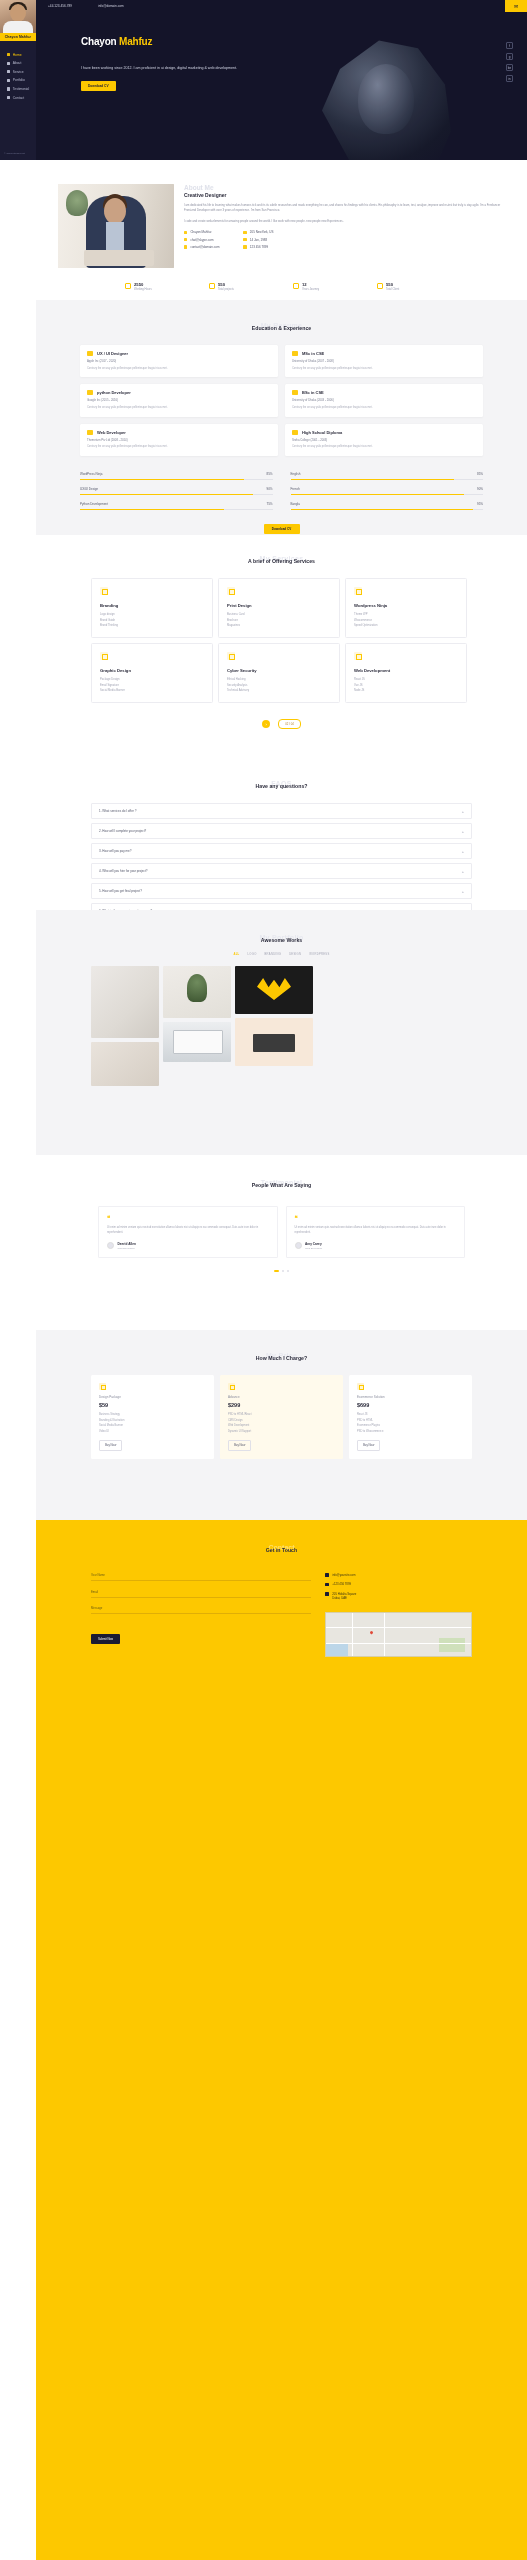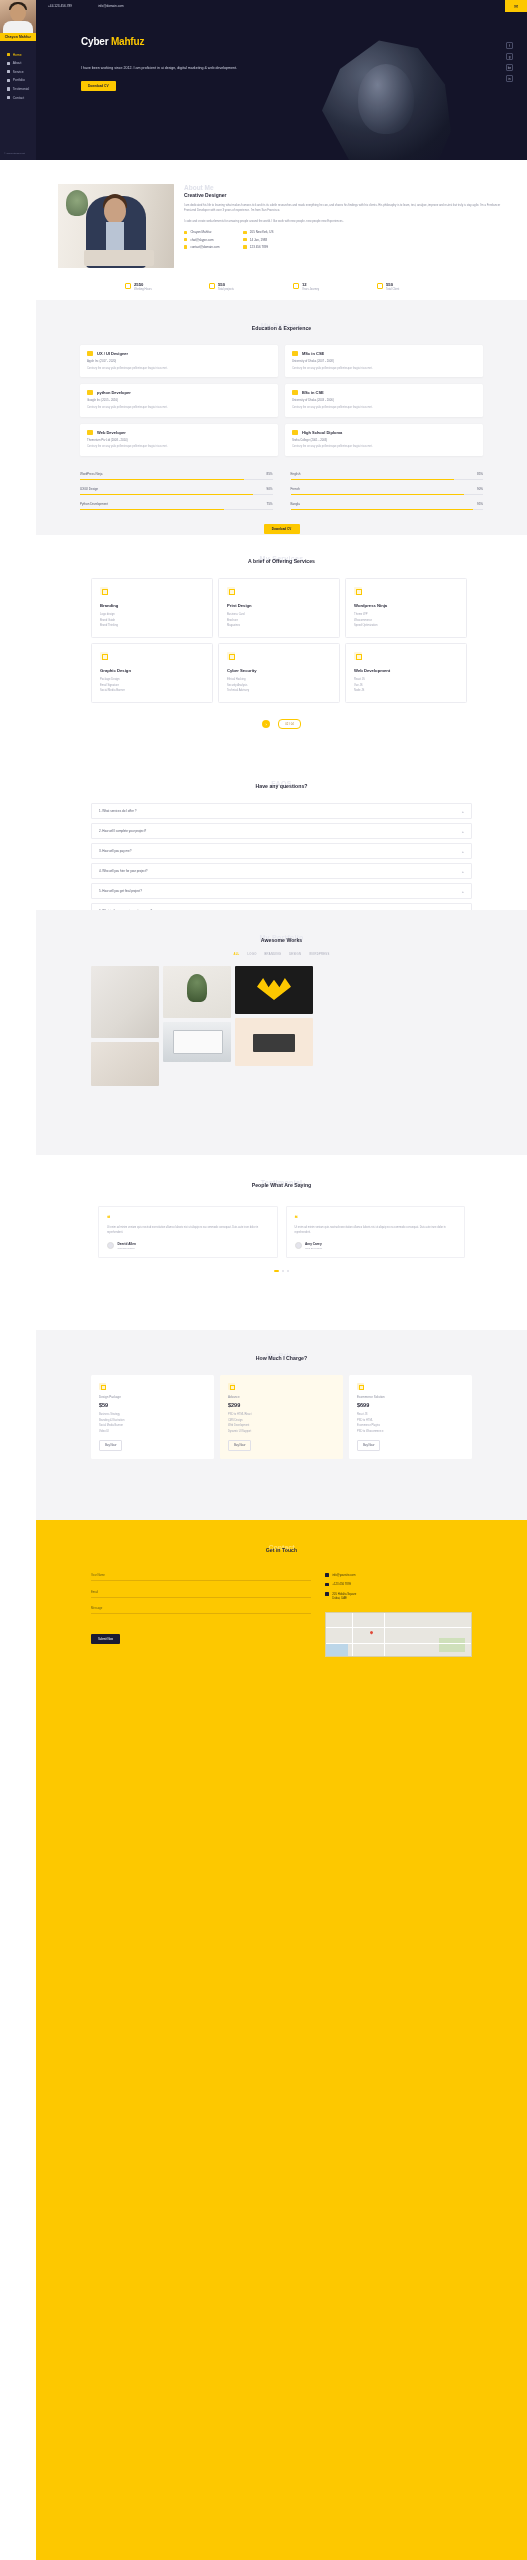--- a/index.html
+++ b/index.html
@@ -211,21 +211,21 @@
 
 <div id="hero">
   <div id="topbar">
     <span>+44.123.456.789</span>
     <span>info@domain.com</span>
   </div>
   <div id="mailbtn">✉</div>
   <div id="heroface"></div>
   <div id="herotext">
     <div id="hero-h1">
-      <span>Cyber</span>
+      <span>Chayon</span>
       <span class="yellow">Mahfuz</span>
     </div>
     <div id="hero-sub"></div>
     <div id="hero-p">I have been working since 2012. I am proficient in ui design, digital marketing &amp; web development.</div>
     <div id="cv-btn">Download CV</div>
   </div>
   <div id="socials">
     <div class="soc">f</div>
     <div class="soc">g</div>
     <div class="soc">be</div>

